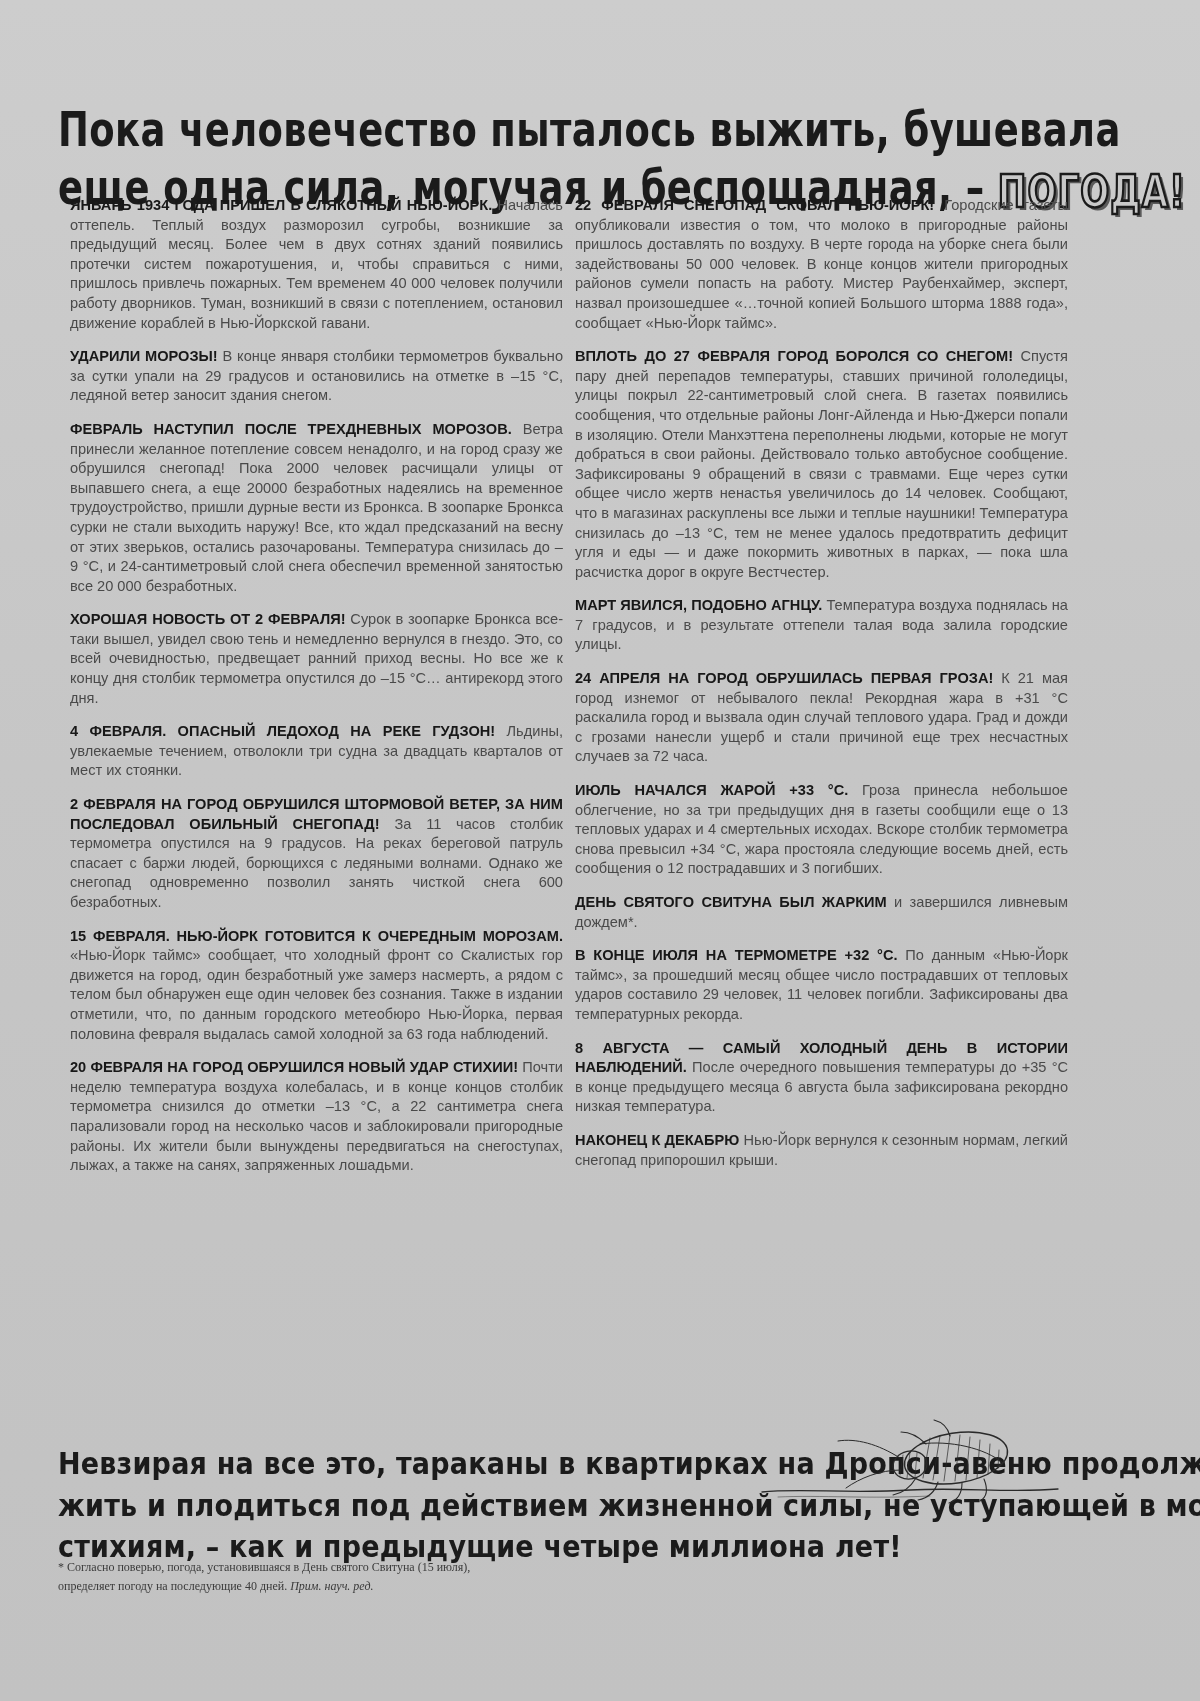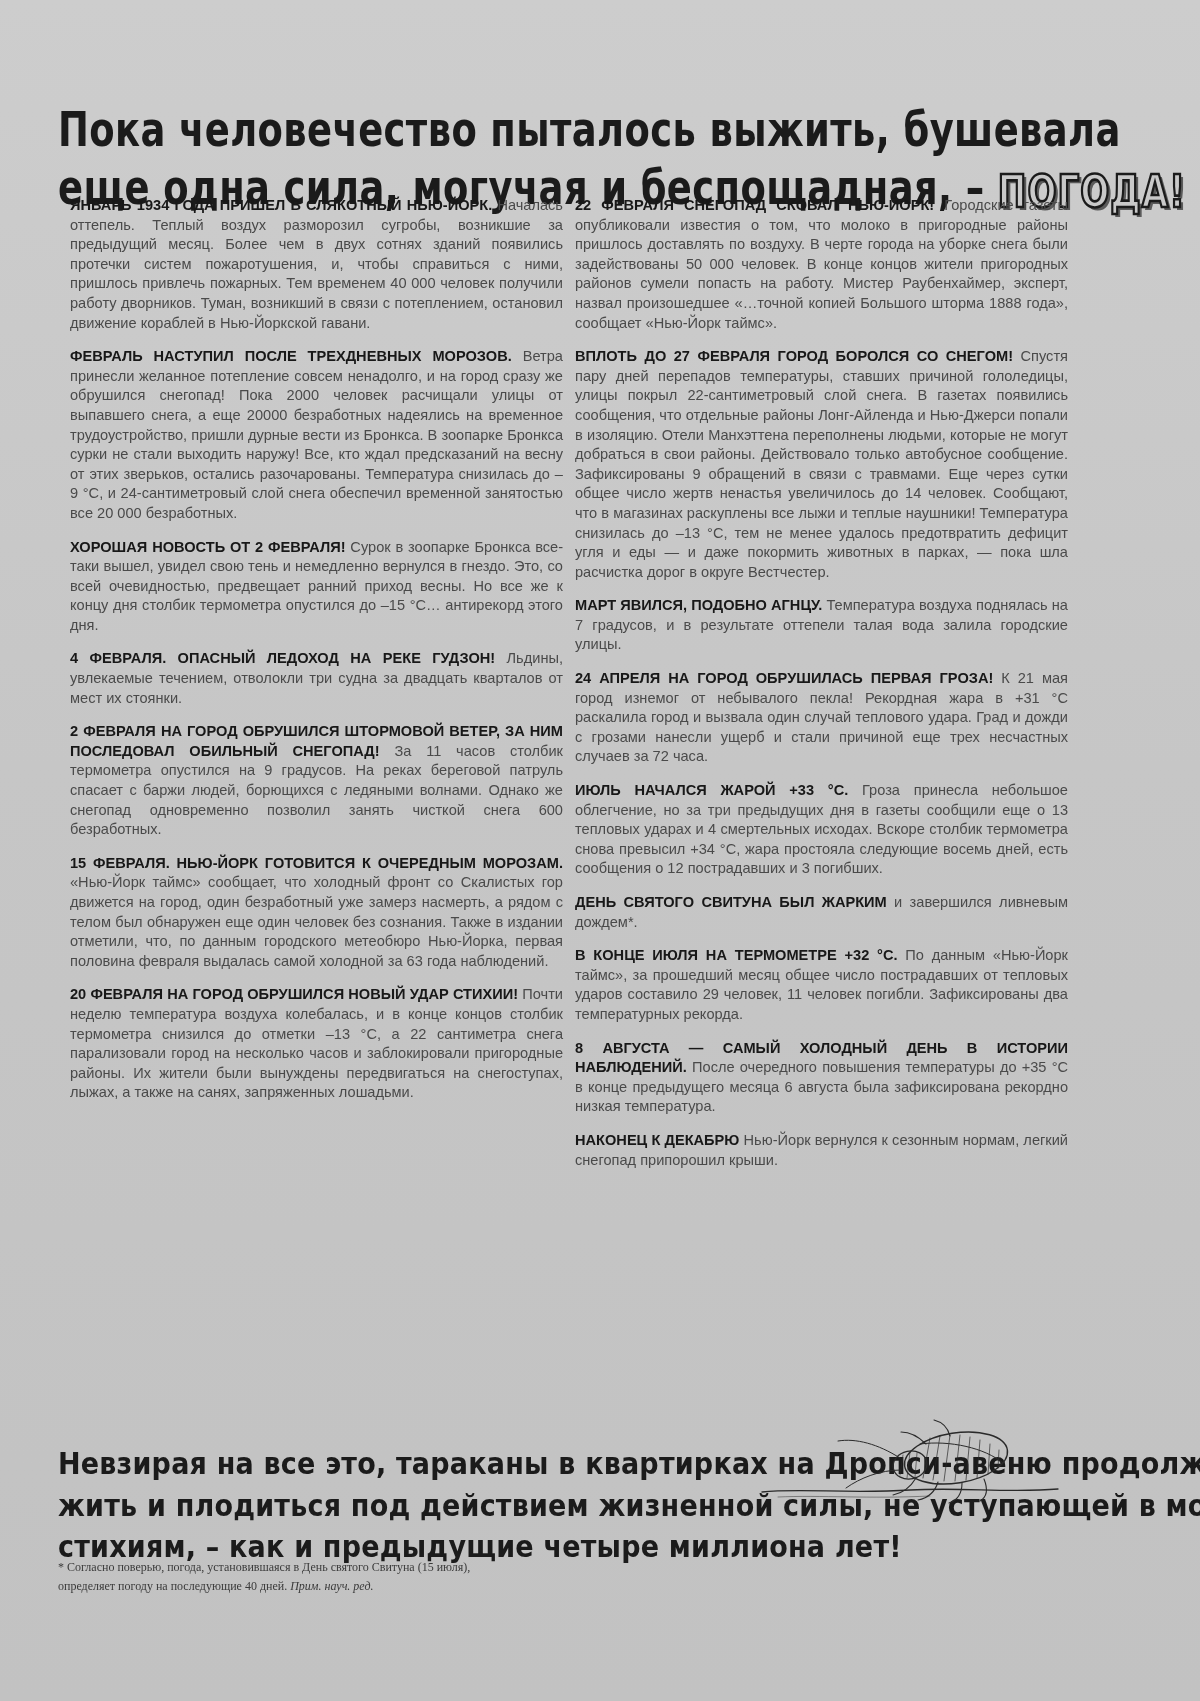--- a/index.html
+++ b/index.html
@@ -130,20 +130,21 @@
     <div class="headline-line l1">Пока человечество пыталось выжить, бушевала</div>
     <div class="headline-line l2">
       <span>еще одна сила, могучая и беспощадная, – </span><span class="pogoda">ПОГОДА!</span>
     </div>
   </div>
 
   <div class="columns">
 
     <div class="col">
       <p class="para"><span class="lead">ЯНВАРЬ 1934 ГОДА ПРИШЕЛ В СЛЯКОТНЫЙ НЬЮ-ЙОРК.</span> <span>Началась оттепель. Теплый воздух разморозил сугробы, возникшие за предыдущий месяц. Более чем в двух сотнях зданий появились протечки систем пожаротушения, и, чтобы справиться с ними, пришлось привлечь пожарных. Тем временем 40 000 человек получили работу дворников. Туман, возникший в связи с потеплением, остановил движение кораблей в Нью-Йоркской гавани.</span></p>
+      <p class="para"><span class="lead">УДАРИЛИ МОРОЗЫ!</span> <span>В конце января столбики термометров буквально за сутки упали на 29 градусов и остановились на отметке в –15 °C, ледяной ветер заносит здания снегом.</span></p>
       <p class="para"><span class="lead">ФЕВРАЛЬ НАСТУПИЛ ПОСЛЕ ТРЕХДНЕВНЫХ МОРОЗОВ.</span> <span>Ветра принесли желанное потепление совсем ненадолго, и на город сразу же обрушился снегопад! Пока 2000 человек расчищали улицы от выпавшего снега, а еще 20000 безработных надеялись на временное трудоустройство, пришли дурные вести из Бронкса. В зоопарке Бронкса сурки не стали выходить наружу! Все, кто ждал предсказаний на весну от этих зверьков, остались разочарованы. Температура снизилась до –9 °C, и 24-сантиметровый слой снега обеспечил временной занятостью все 20 000 безработных.</span></p>
       <p class="para"><span class="lead">ХОРОШАЯ НОВОСТЬ ОТ 2 ФЕВРАЛЯ!</span> <span>Сурок в зоопарке Бронкса все-таки вышел, увидел свою тень и немедленно вернулся в гнездо. Это, со всей очевидностью, предвещает ранний приход весны. Но все же к концу дня столбик термометра опустился до –15 °C… антирекорд этого дня.</span></p>
       <p class="para"><span class="lead">4 ФЕВРАЛЯ. ОПАСНЫЙ ЛЕДОХОД НА РЕКЕ ГУДЗОН!</span> <span>Льдины, увлекаемые течением, отволокли три судна за двадцать кварталов от мест их стоянки.</span></p>
       <p class="para"><span class="lead">2 ФЕВРАЛЯ НА ГОРОД ОБРУШИЛСЯ ШТОРМОВОЙ ВЕТЕР, ЗА НИМ ПОСЛЕДОВАЛ ОБИЛЬНЫЙ СНЕГОПАД!</span> <span>За 11 часов столбик термометра опустился на 9 градусов. На реках береговой патруль спасает с баржи людей, борющихся с ледяными волнами. Однако же снегопад одновременно позволил занять чисткой снега 600 безработных.</span></p>
       <p class="para"><span class="lead">15 ФЕВРАЛЯ. НЬЮ-ЙОРК ГОТОВИТСЯ К ОЧЕРЕДНЫМ МОРОЗАМ.</span> <span>«Нью-Йорк таймс» сообщает, что холодный фронт со Скалистых гор движется на город, один безработный уже замерз насмерть, а рядом с телом был обнаружен еще один человек без сознания. Также в издании отметили, что, по данным городского метеобюро Нью-Йорка, первая половина февраля выдалась самой холодной за 63 года наблюдений.</span></p>
       <p class="para"><span class="lead">20 ФЕВРАЛЯ НА ГОРОД ОБРУШИЛСЯ НОВЫЙ УДАР СТИХИИ!</span> <span>Почти неделю температура воздуха колебалась, и в конце концов столбик термометра снизился до отметки –13 °C, а 22 сантиметра снега парализовали город на несколько часов и заблокировали пригородные районы. Их жители были вынуждены передвигаться на снегоступах, лыжах, а также на санях, запряженных лошадьми.</span></p>
     </div>
 
     <div class="col">
       <p class="para"><span class="lead">22 ФЕВРАЛЯ СНЕГОПАД СКОВАЛ НЬЮ-ЙОРК!</span> <span>Городские газеты опубликовали известия о том, что молоко в пригородные районы пришлось доставлять по воздуху. В черте города на уборке снега были задействованы 50 000 человек. В конце концов жители пригородных районов сумели попасть на работу. Мистер Раубенхаймер, эксперт, назвал произошедшее «…точной копией Большого шторма 1888 года», сообщает «Нью-Йорк таймс».</span></p>

